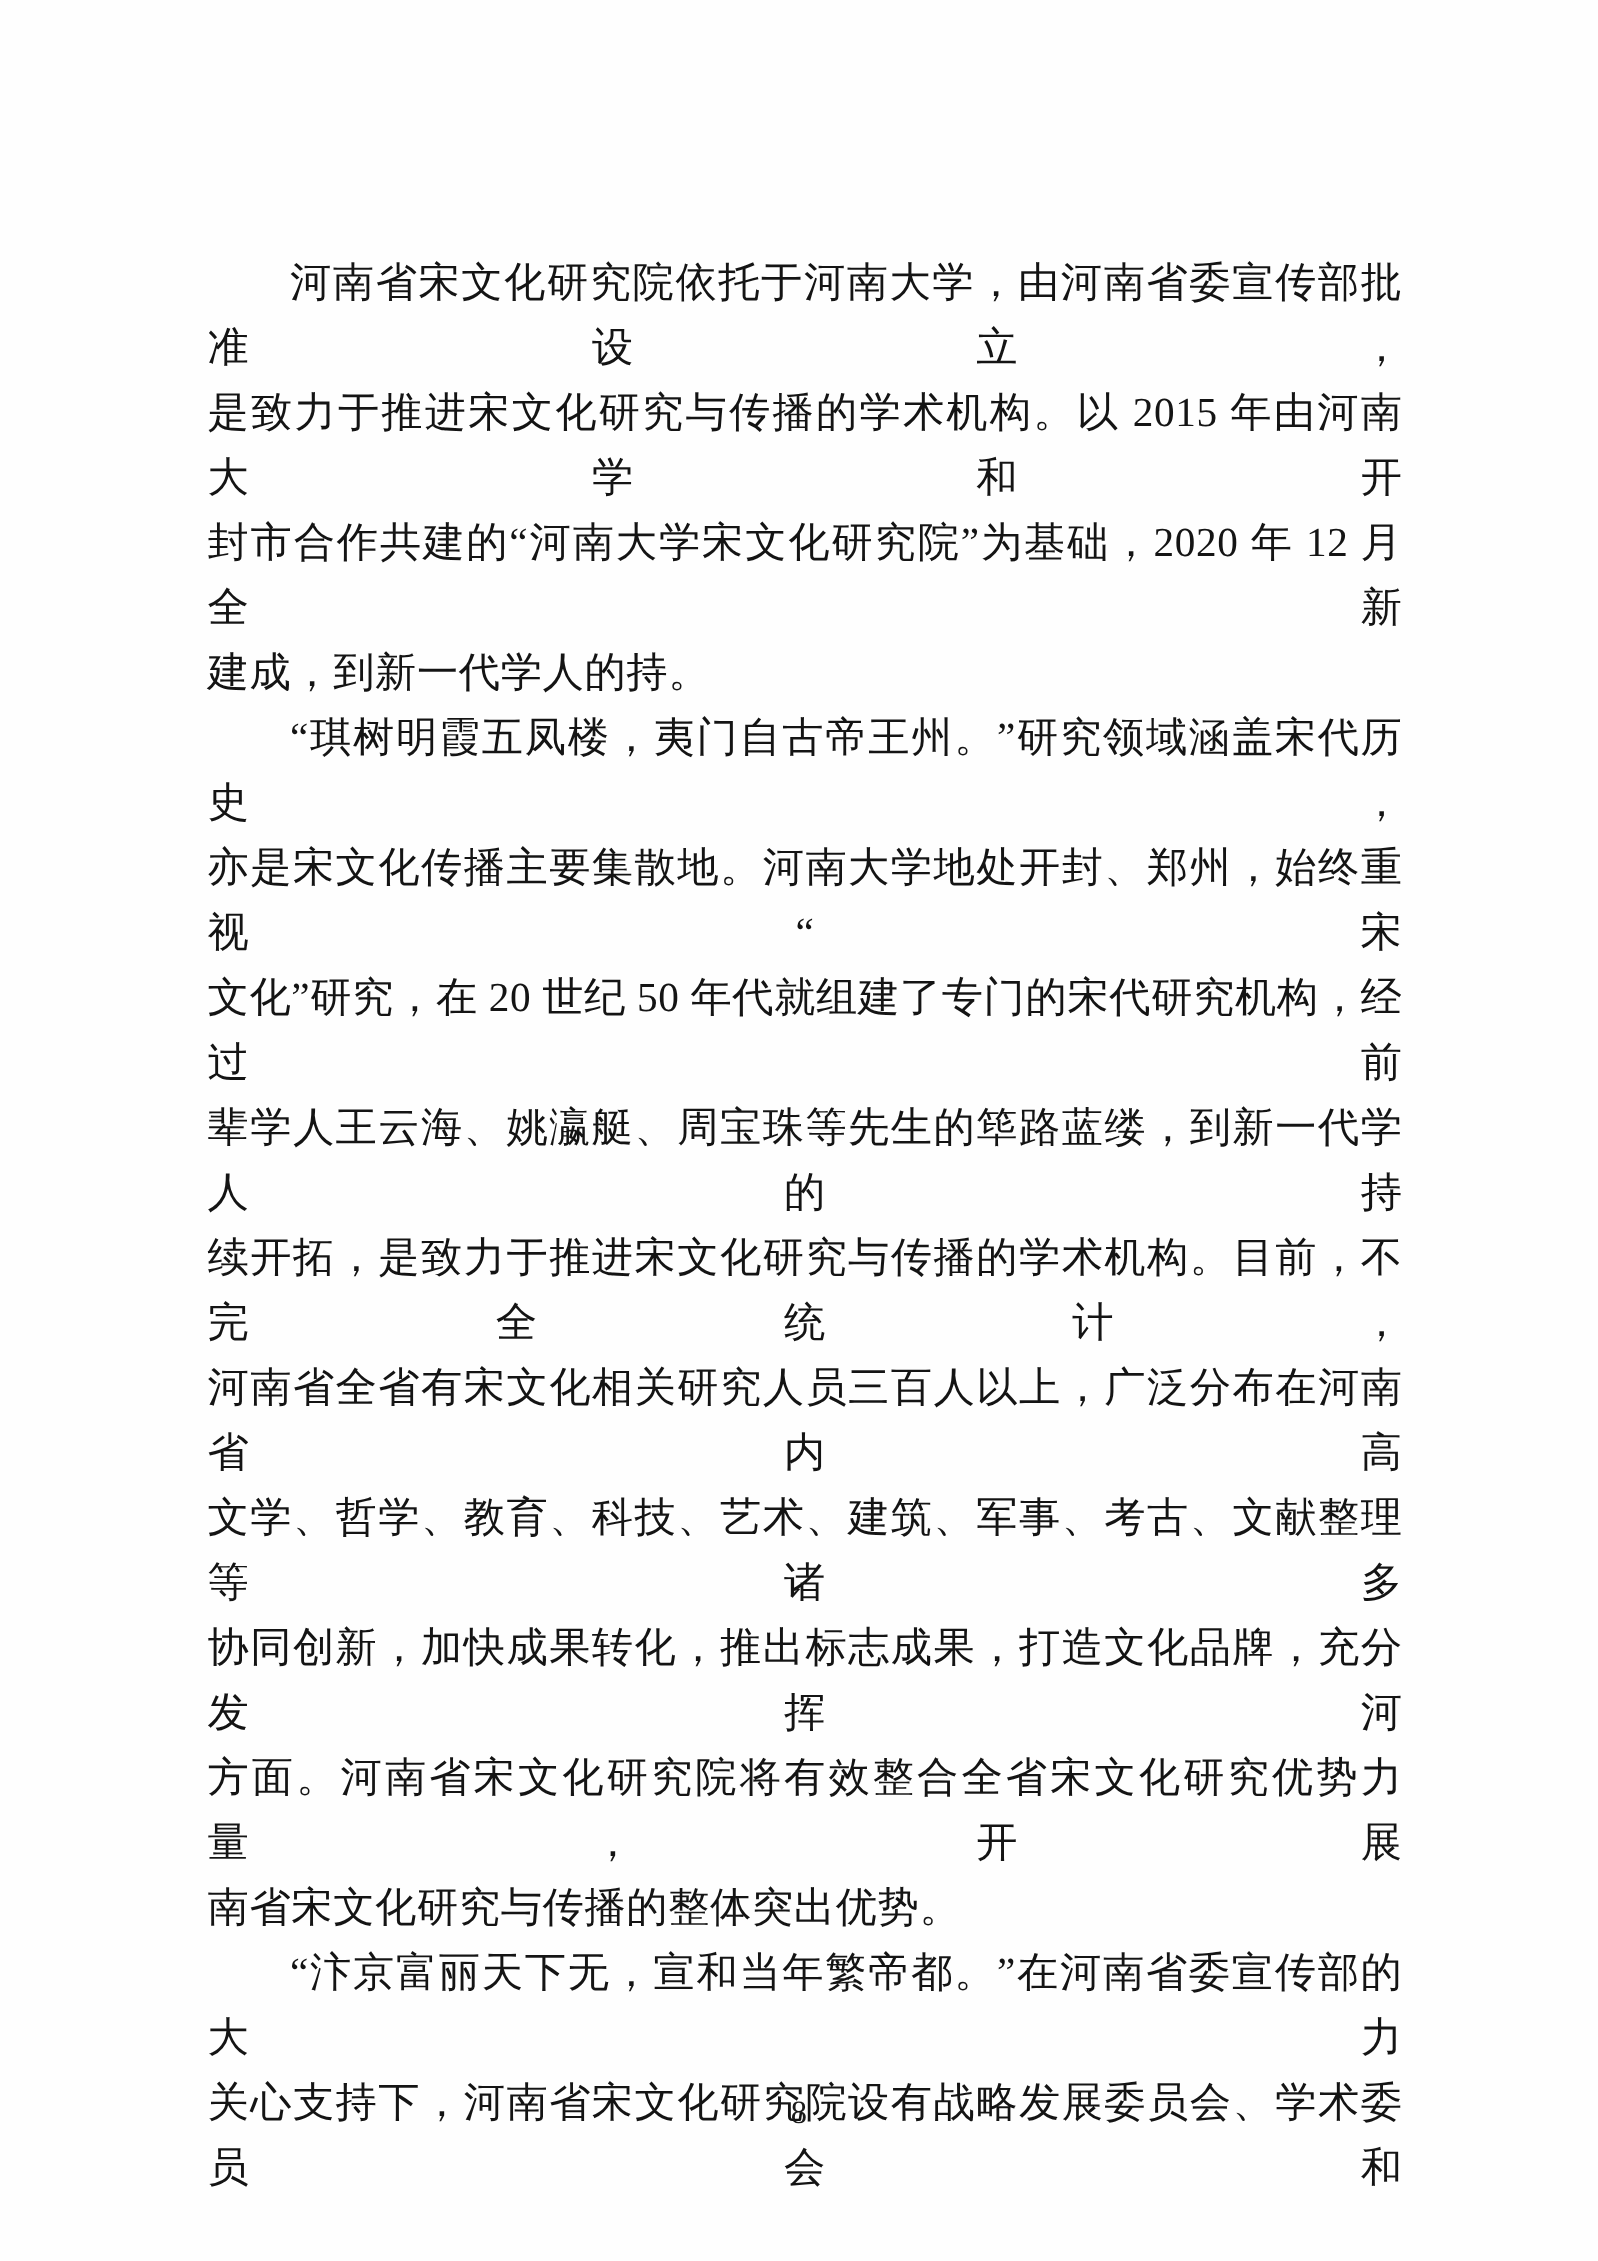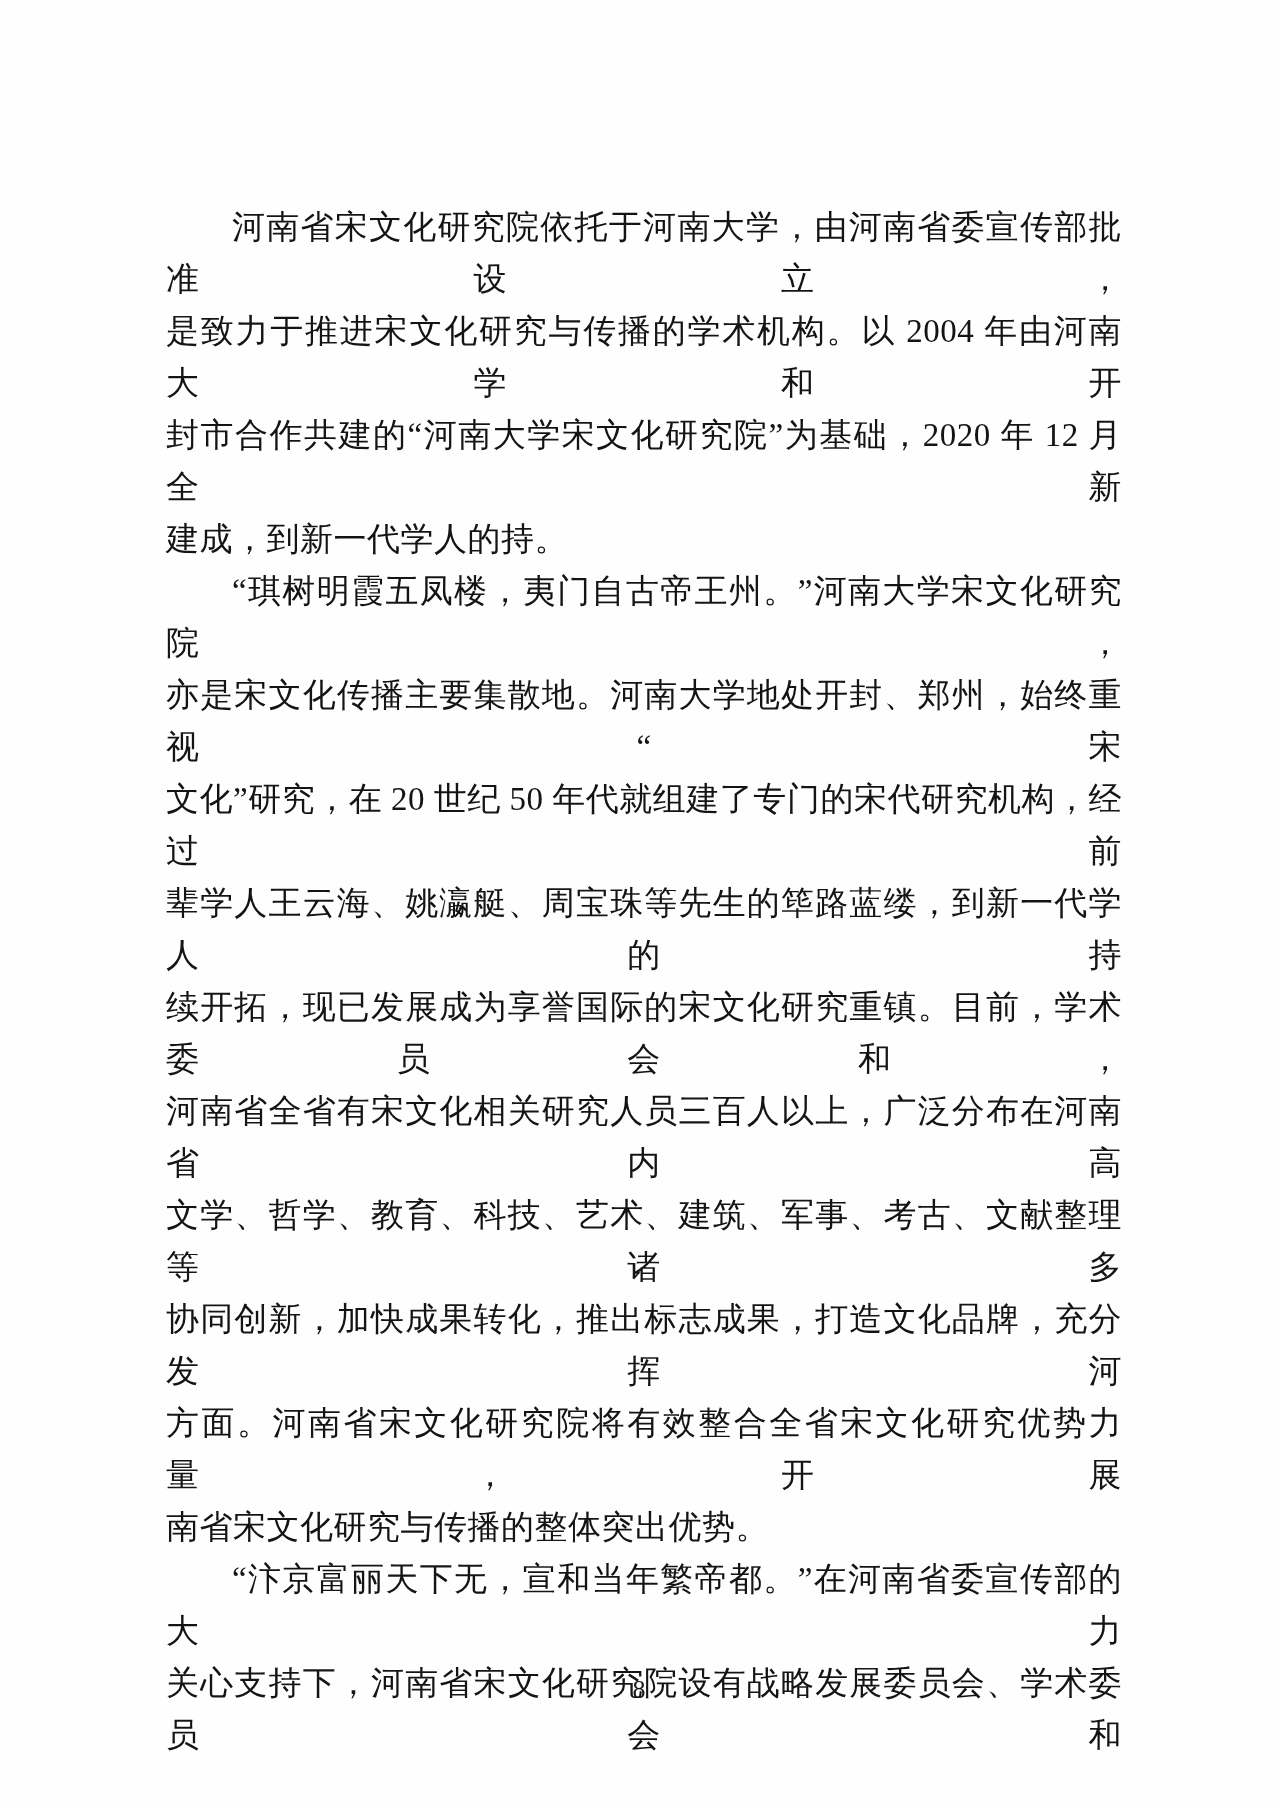--- a/index.html
+++ b/index.html
@@ -57,30 +57,30 @@
   }
 </style>
 </head>
 <body>
 
 <div class="page">
   <div class="doc-body">
 
   <div class="paragraph">
         <div class="line indent fill">河南省宋文化研究院依托于河南大学，由河南省委宣传部批准设立，</div>
-        <div class="line fill">是致力于推进宋文化研究与传播的学术机构。以 2004 年由河南大学和开</div>
+        <div class="line fill">是致力于推进宋文化研究与传播的学术机构。以 2015 年由河南大学和开</div>
         <div class="line fill">封市合作共建的“河南大学宋文化研究院”为基础，2020 年 12 月全新</div>
         <div class="line">建成，到新一代学人的持。</div>
       </div>
       <div class="paragraph">
-        <div class="line indent fill">“琪树明霞五凤楼，夷门自古帝王州。”河南大学宋文化研究院，</div>
+        <div class="line indent fill">“琪树明霞五凤楼，夷门自古帝王州。”研究领域涵盖宋代历史，</div>
         <div class="line fill">亦是宋文化传播主要集散地。河南大学地处开封、郑州，始终重视“宋</div>
         <div class="line fill">文化”研究，在 20 世纪 50 年代就组建了专门的宋代研究机构，经过前</div>
         <div class="line fill">辈学人王云海、姚瀛艇、周宝珠等先生的筚路蓝缕，到新一代学人的持</div>
-        <div class="line fill">续开拓，现已发展成为享誉国际的宋文化研究重镇。目前，学术委员会和，</div>
+        <div class="line fill">续开拓，是致力于推进宋文化研究与传播的学术机构。目前，不完全统计，</div>
         <div class="line fill">河南省全省有宋文化相关研究人员三百人以上，广泛分布在河南省内高</div>
         <div class="line fill">文学、哲学、教育、科技、艺术、建筑、军事、考古、文献整理等诸多</div>
         <div class="line fill">协同创新，加快成果转化，推出标志成果，打造文化品牌，充分发挥河</div>
         <div class="line fill">方面。河南省宋文化研究院将有效整合全省宋文化研究优势力量，开展</div>
         <div class="line">南省宋文化研究与传播的整体突出优势。</div>
       </div>
       <div class="paragraph">
         <div class="line indent fill">“汴京富丽天下无，宣和当年繁帝都。”在河南省委宣传部的大力</div>
         <div class="line fill">关心支持下，河南省宋文化研究院设有战略发展委员会、学术委员会和</div>
       </div>

